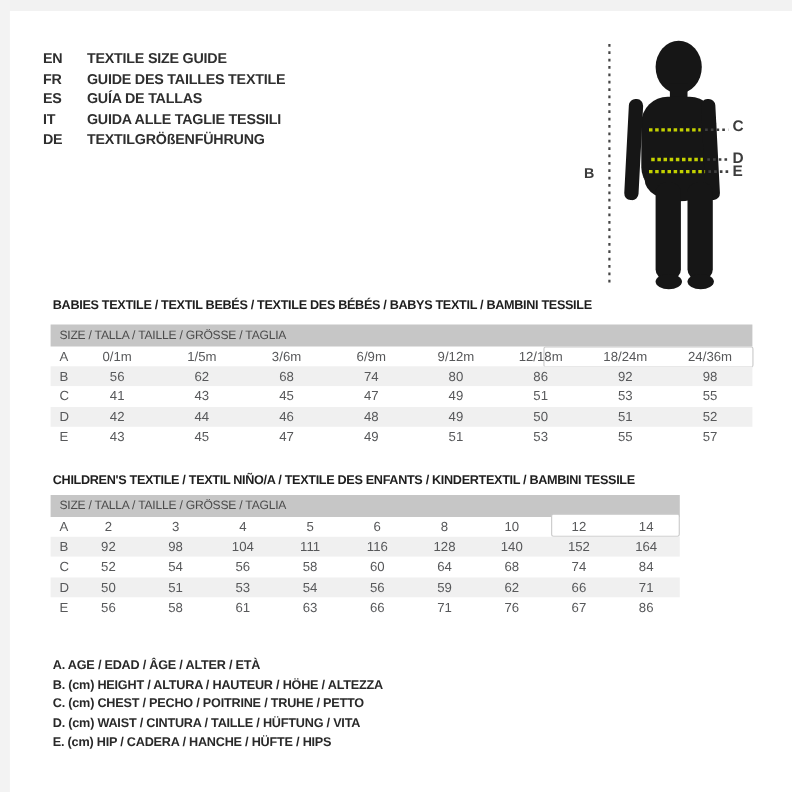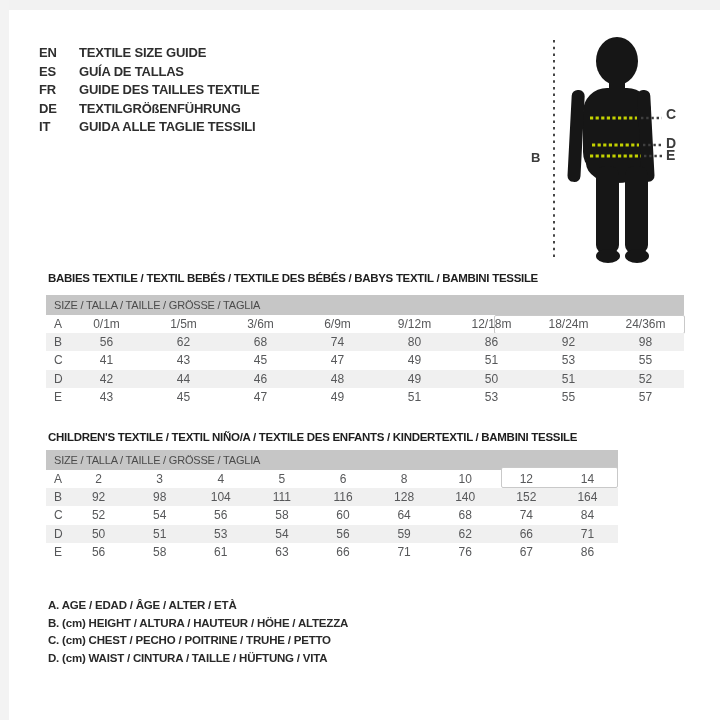--- a/index.html
+++ b/index.html
@@ -59,34 +59,34 @@
 <div id="page">
   <div class="edge-top"></div>
   <div class="edge-left"></div>
 
   <div class="langs">
     <div class="lang-row">
       <span class="lang-code">EN</span>
       <span class="lang-text">TEXTILE SIZE GUIDE</span>
     </div>
     <div class="lang-row">
+      <span class="lang-code">FR</span>
+      <span class="lang-text">GUIDE DES TAILLES TEXTILE</span>
+    </div>
+    <div class="lang-row">
       <span class="lang-code">ES</span>
       <span class="lang-text">GUÍA DE TALLAS</span>
     </div>
     <div class="lang-row">
-      <span class="lang-code">FR</span>
-      <span class="lang-text">GUIDE DES TAILLES TEXTILE</span>
+      <span class="lang-code">IT</span>
+      <span class="lang-text">GUIDA ALLE TAGLIE TESSILI</span>
     </div>
     <div class="lang-row">
       <span class="lang-code">DE</span>
       <span class="lang-text">TEXTILGRÖßENFÜHRUNG</span>
-    </div>
-    <div class="lang-row">
-      <span class="lang-code">IT</span>
-      <span class="lang-text">GUIDA ALLE TAGLIE TESSILI</span>
     </div>
   </div>
 
   <svg class="fig-svg" width="170" height="245" viewBox="0 0 170 245">
 
     <line x1="29" y1="12" x2="29" y2="230" stroke="#454545" stroke-width="2" stroke-dasharray="2.5 4.2"></line>
 
     <g fill="#161616">
       <ellipse cx="92" cy="33" rx="21" ry="24"></ellipse>
       <rect x="84" y="48" width="16" height="20"></rect>
@@ -239,14 +239,15 @@
         <span class="tcell">67</span>
         <span class="tcell">86</span>
       </div>
     </div>
 
   <div class="legend">
     <div class="legend-line">A. AGE / EDAD / ÂGE / ALTER / ETÀ</div>
     <div class="legend-line">B. (cm) HEIGHT / ALTURA / HAUTEUR / HÖHE / ALTEZZA</div>
     <div class="legend-line">C. (cm) CHEST / PECHO / POITRINE / TRUHE / PETTO</div>
     <div class="legend-line">D. (cm) WAIST / CINTURA / TAILLE / HÜFTUNG / VITA</div>
+    <div class="legend-line">E. (cm) HIP / CADERA / HANCHE / HÜFTE / HIPS</div>
   </div>
 </div>
 
 </body></html>

